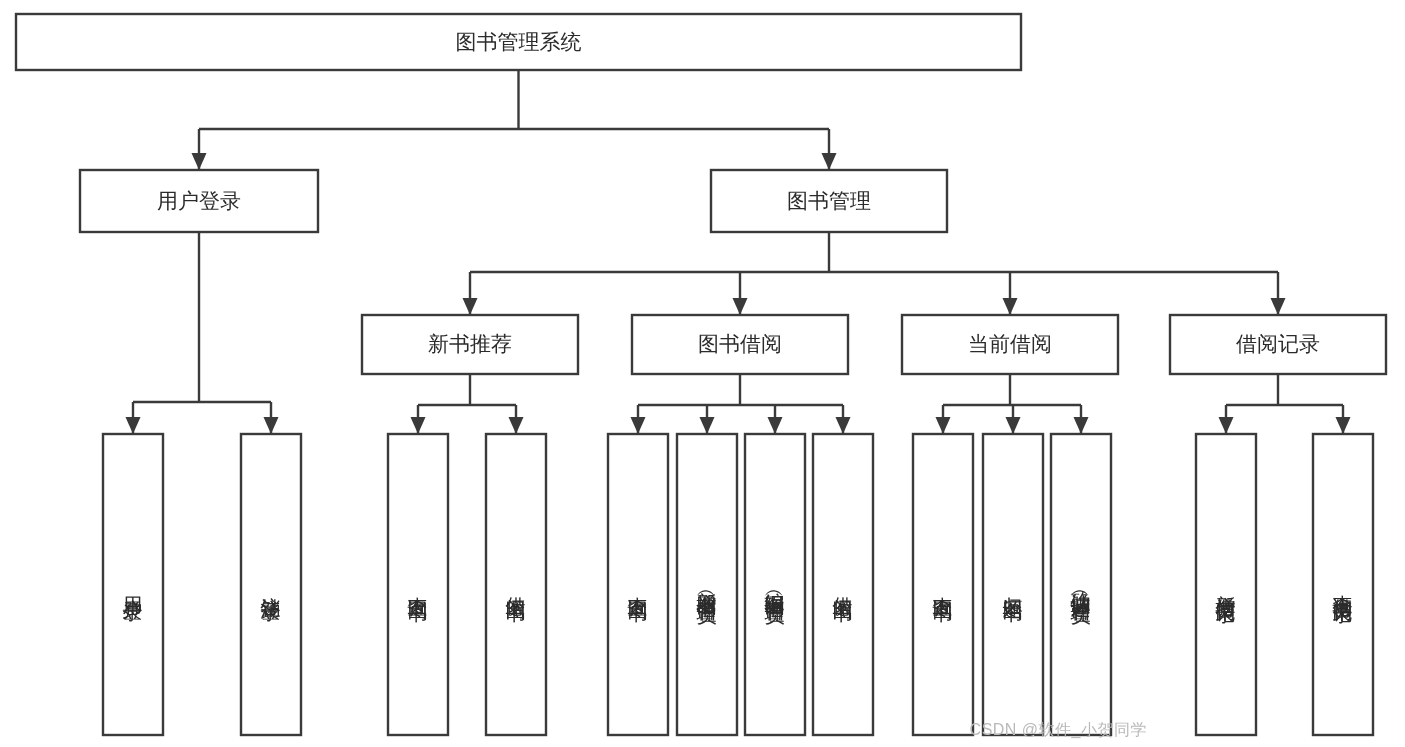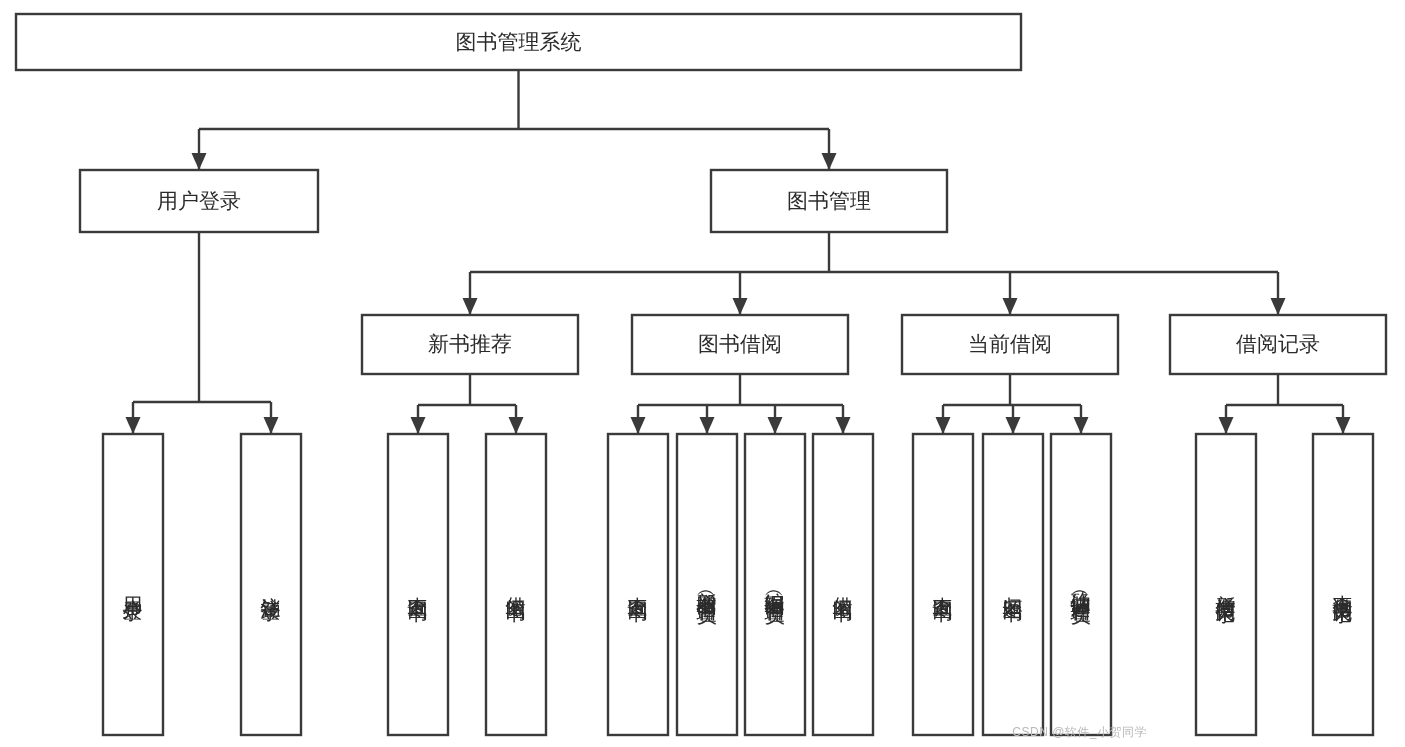--- a/index.html
+++ b/index.html
@@ -62,21 +62,21 @@
     color: #2b2b2b;
     text-align: center;
     white-space: nowrap;
     pointer-events: none;
   }
   .watermark {
     position: absolute;
     right: 14px;
     bottom: 6px;
     font-family: "Liberation Sans", "DejaVu Sans", sans-serif;
-    font-size: 12px;
+    font-size: 16px;
     color: #b9b9b9;
     letter-spacing: 0.5px;
     white-space: nowrap;
   }
 </style>
 </head>
 <body>
 
 <div id="diagram-root">
   <svg class="diagram-canvas" viewBox="0 0 1405 747" preserveAspectRatio="none">

